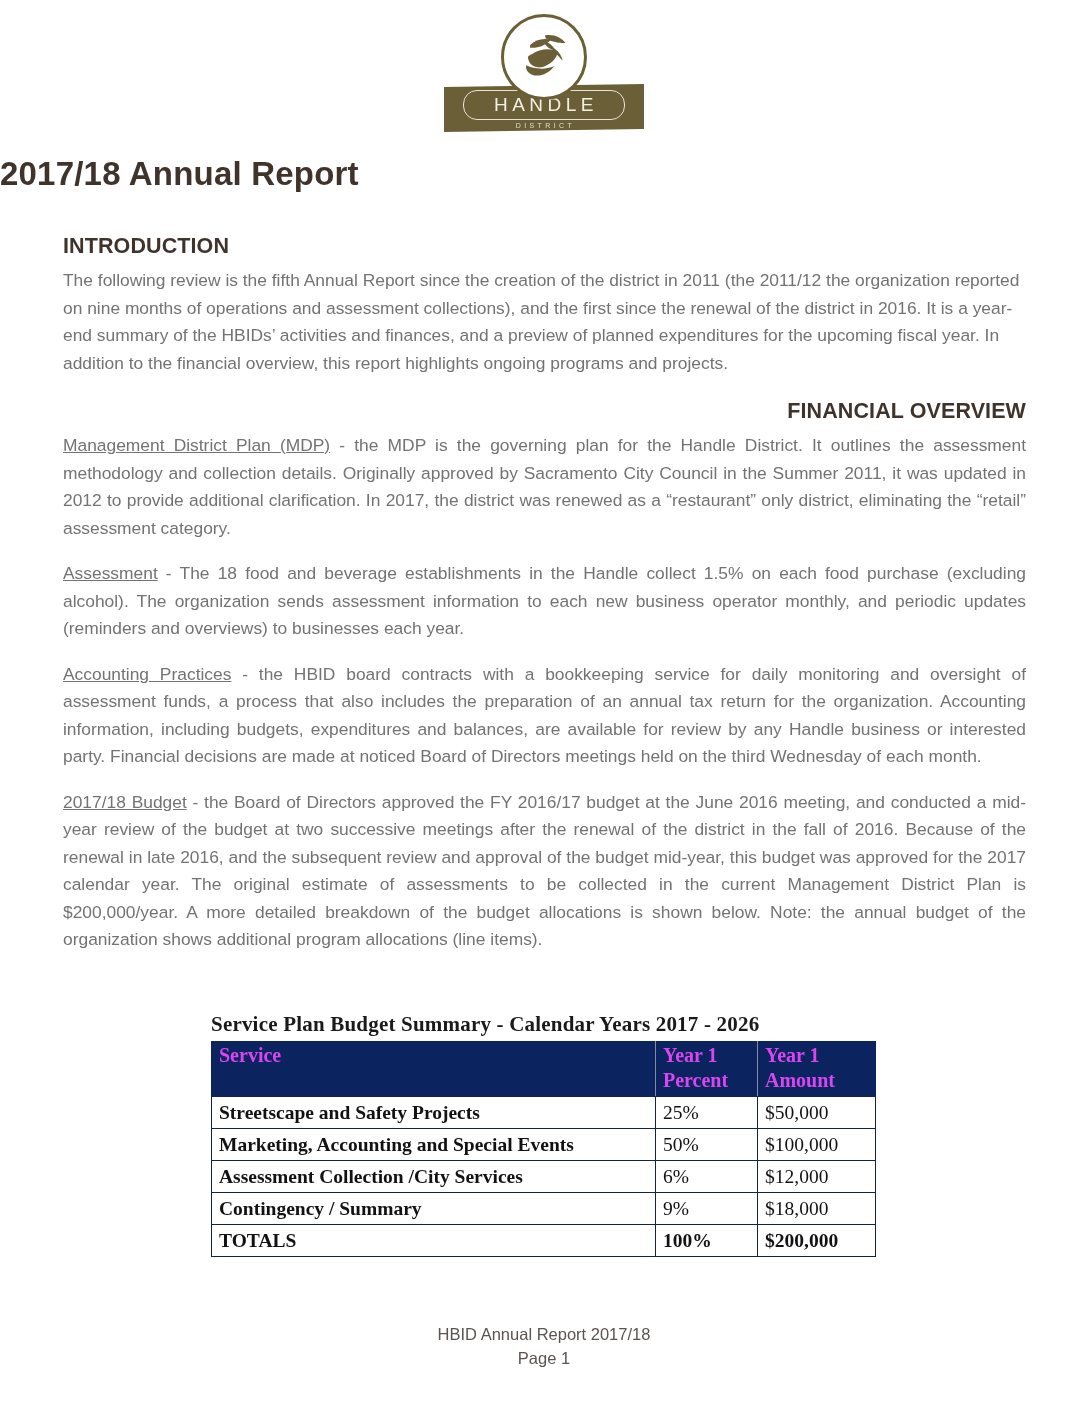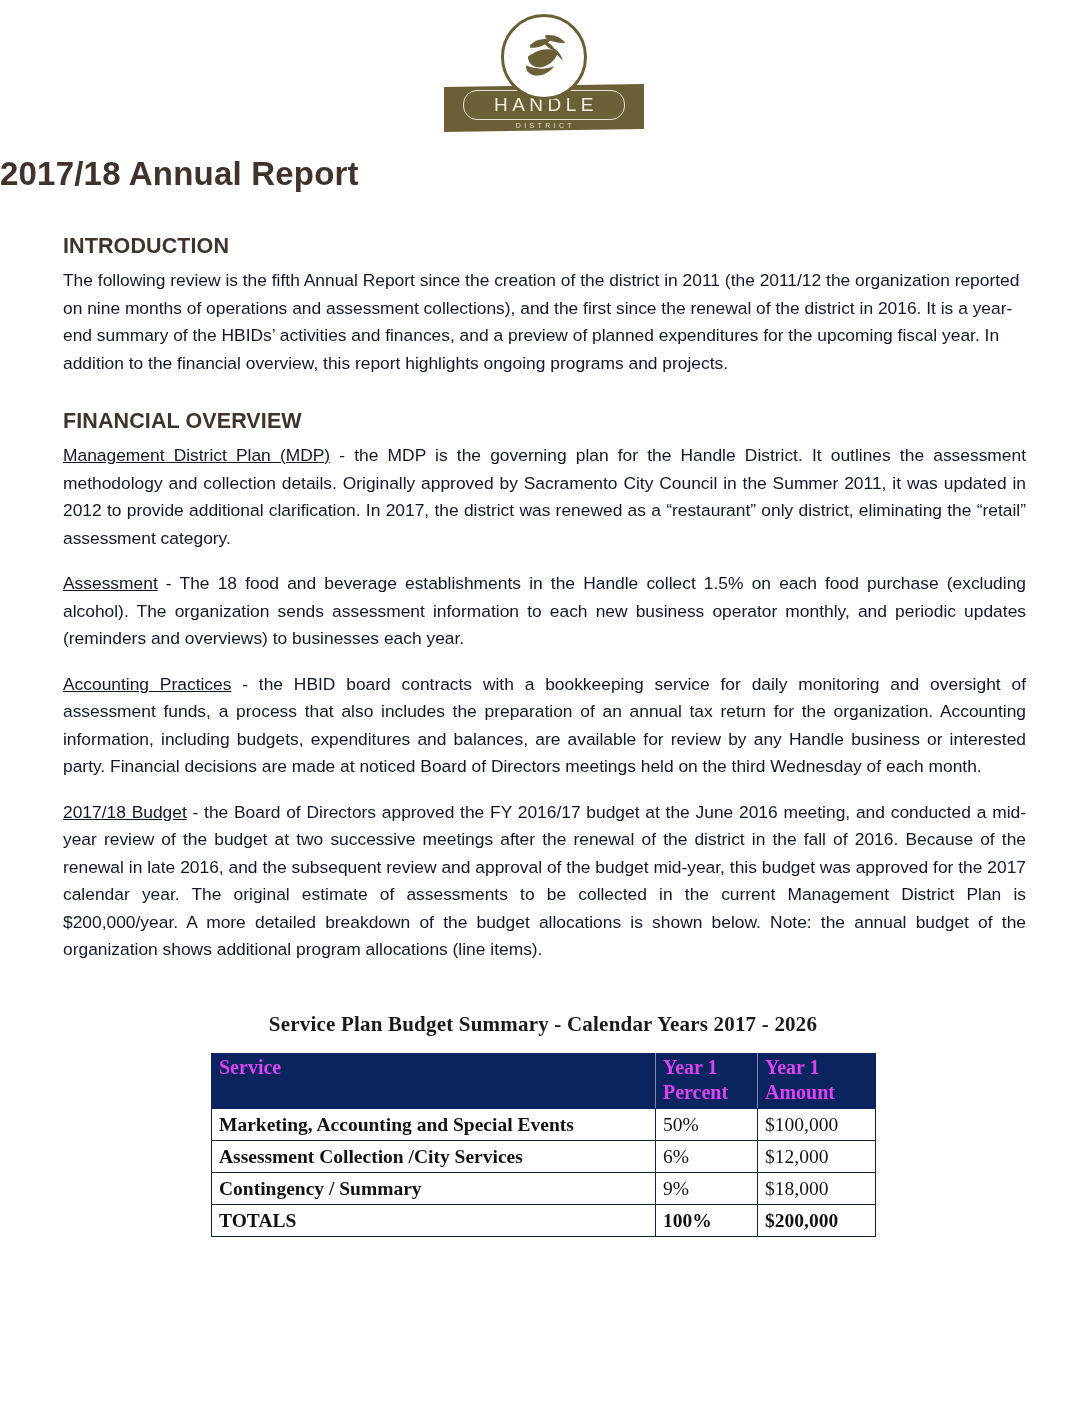--- a/index.html
+++ b/index.html
@@ -94,25 +94,25 @@
     top: 234px;
     width: 963px;
   }
   h2.section {
     font-size: 21.5px;
     font-weight: bold;
     color: #3f332b;
     margin: 0 0 8px 0;
     letter-spacing: 0.1px;
   }
-  h2.section.second { margin-top: 32px; }
+  h2.section.second { margin-top: 22px; text-align: right; }
   p.para {
     font-size: 17.4px;
     line-height: 27.5px;
-    color: #0f172a;
+    color: #737373;
     margin: 0 0 18px 0;
     text-align: justify;
     text-justify: inter-word;
   }
   p.para.first { text-align: left; }
   .lead {
     text-decoration: underline;
   }
 
   
@@ -120,22 +120,21 @@
     position: absolute;
     left: 211px;
     top: 1012px;
     width: 664px;
   }
   .table-title {
     font-family: "Liberation Serif", serif;
     font-weight: bold;
     font-size: 21px;
     color: #1a1a1a;
-    text-align: center;
-    margin-bottom: 16px;
+    margin-bottom: 4px;
     letter-spacing: 0.2px;
   }
   table.budget {
     border-collapse: collapse;
     width: 100%;
     font-family: "Liberation Serif", serif;
     table-layout: fixed;
   }
   table.budget th, table.budget td {
     border: 1.5px solid #16233f;
@@ -250,20 +249,25 @@
             <div>Percent</div>
           </th>
           <th>
             <div>Year 1</div>
             <div>Amount</div>
           </th>
         </tr>
       </thead>
       <tbody>
         <tr>
+          <td class="svc">Streetscape and Safety Projects</td>
+          <td class="pct">25%</td>
+          <td class="amt">$50,000</td>
+        </tr>
+        <tr>
           <td class="svc">Marketing, Accounting and Special Events</td>
           <td class="pct">50%</td>
           <td class="amt">$100,000</td>
         </tr>
         <tr>
           <td class="svc">Assessment Collection /City Services</td>
           <td class="pct">6%</td>
           <td class="amt">$12,000</td>
         </tr>
         <tr>
@@ -273,14 +277,18 @@
         </tr>
         <tr class="totals">
           <td>TOTALS</td>
           <td class="pct">100%</td>
           <td class="amt">$200,000</td>
         </tr>
       </tbody>
     </table>
   </div>
 
+  <div class="footer">
+    <div>HBID Annual Report 2017/18</div>
+    <div>Page 1</div>
+  </div>
 
 </div>
 
 </body></html>

